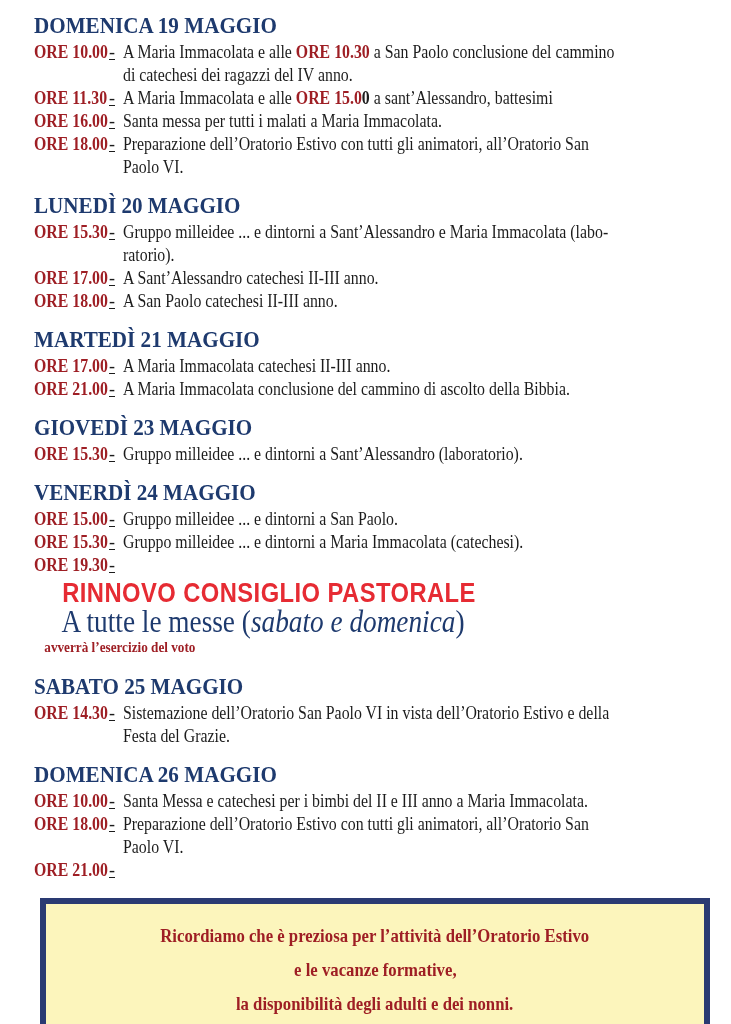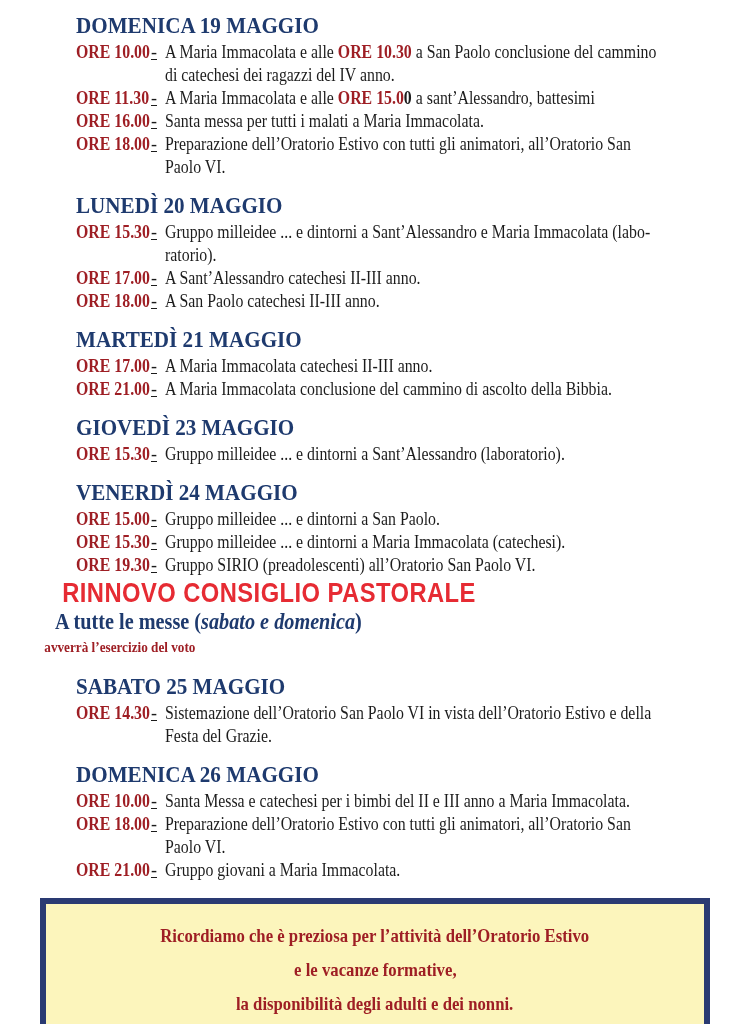--- a/index.html
+++ b/index.html
@@ -8,21 +8,21 @@
     background: var(--page_bg, #ffffff);
     overflow: hidden;
     font-family: "Liberation Serif", serif;
   }
   .doc { padding: 12px 18px 0 34px; }
 
   
   .cx  { display: inline-block; transform: scaleX(0.88); transform-origin: 0 0; white-space: pre; }
   .cxc { display: inline-block; transform: scaleX(0.88); transform-origin: 50% 0; white-space: pre; }
 
-  .sec { margin-top: 13px; margin-left: 42px; }
+  .sec { margin-top: 13px; }
   #sections-top .sec:first-child { margin-top: 0; }
 
   .heading {
     font-weight: bold; font-size: 24px; line-height: 26px;
     color: var(--heading_blue); margin-bottom: 3px;
   }
 
   .event {
     display: grid; grid-template-columns: 75px 14px 1fr;
     font-size: 18px; line-height: 23px; color: var(--body_text); text-decoration: underline;
@@ -32,21 +32,21 @@
   .t-red { font-weight: bold; color: var(--time_red); }
   .t-darkbold { font-weight: bold; color: var(--body_text); }
   .t-italic { font-style: italic; }
 
   .announcement { margin-top: 1px; text-align: left; }
   .ann-title {
     font-family: "Liberation Sans", sans-serif;
     font-weight: bold; font-size: 27px; line-height: 30px;
     color: var(--announce_red); letter-spacing: 0.5px;
   }
-  .ann-line2 { font-weight: bold; font-size: 23px; line-height: 27px; color: var(--heading_blue); }
+  .ann-line2 { font-weight: normal; font-size: 31px; line-height: 27px; color: var(--heading_blue); }
   .ann-line3 { font-weight: bold; font-size: 15px; line-height: 25px; color: var(--time_red); }
 
   .notice {
     margin: 16px 0 0 6px; width: 670px; box-sizing: border-box;
     border: 6px solid var(--box_border);
     background: var(--box_bg);
     padding: 10px 8px; text-align: center;
   }
   .notice-line {
     font-weight: bold; font-size: 19px; line-height: 25px;
@@ -132,21 +132,20 @@
           <span><span class="cx"><span>Gruppo milleidee ... e dintorni a San Paolo.</span></span></span>
         </div>
         <div class="event">
           <span><span class="time cx">ORE 15.30</span></span>
           <span class="dash">-</span>
           <span><span class="cx"><span>Gruppo milleidee ... e dintorni a Maria Immacolata (catechesi).</span></span></span>
         </div>
         <div class="event">
           <span><span class="time cx">ORE 19.30</span></span>
           <span class="dash">-</span>
-          <span><span class="cx"><span>Gruppo SIRIO (preadolescenti) all’Oratorio San Paolo VI.</span></span></span>
         </div>
       </div>
     </div>
 
   <div class="announcement">
     <div class="ann-title">
       <span class="cxc">RINNOVO CONSIGLIO PASTORALE</span>
     </div>
     <div class="ann-line2">
       <span class="cxc" id="ann-line2"><span>A tutte le messe (</span><span class="t-italic">sabato e domenica</span><span>)</span></span>
@@ -175,21 +174,20 @@
         </div>
         <div class="event">
           <span><span class="time cx">ORE 18.00</span></span>
           <span class="dash">-</span>
           <span><span class="cx"><span>Preparazione dell’Oratorio Estivo con tutti gli animatori, all’Oratorio San
 Paolo VI.</span></span></span>
         </div>
         <div class="event">
           <span><span class="time cx">ORE 21.00</span></span>
           <span class="dash">-</span>
-          <span><span class="cx"><span>Gruppo giovani a Maria Immacolata.</span></span></span>
         </div>
       </div>
     </div>
 
   <div class="notice" id="notice-box">
       <div class="notice-line"><span class="cxc">Ricordiamo che è preziosa per l’attività dell’Oratorio Estivo</span></div>
       <div class="notice-line"><span class="cxc">e le vacanze formative,</span></div>
       <div class="notice-line"><span class="cxc">la disponibilità degli adulti e dei nonni.</span></div>
       <div class="notice-line"><span class="cxc">Segnalate la vostra a don Bernardo.</span></div>
     </div>

